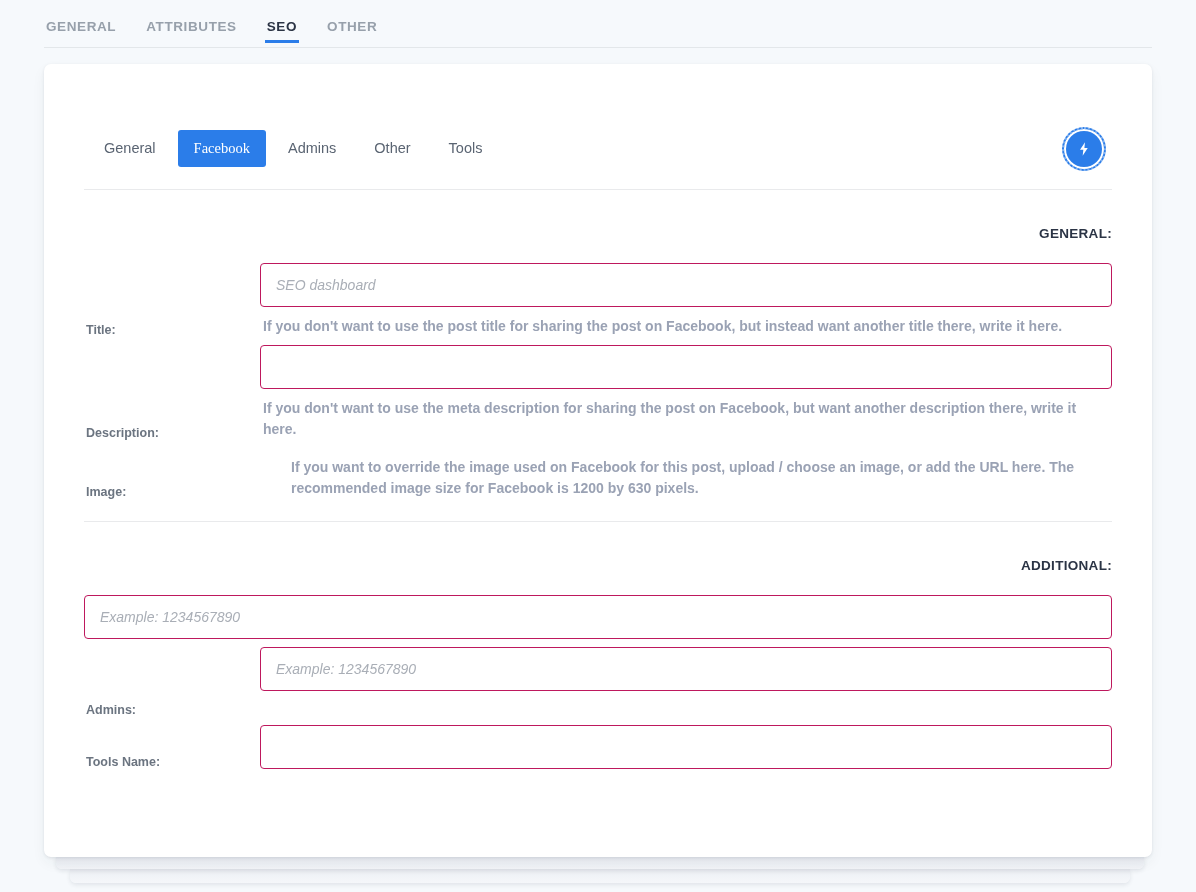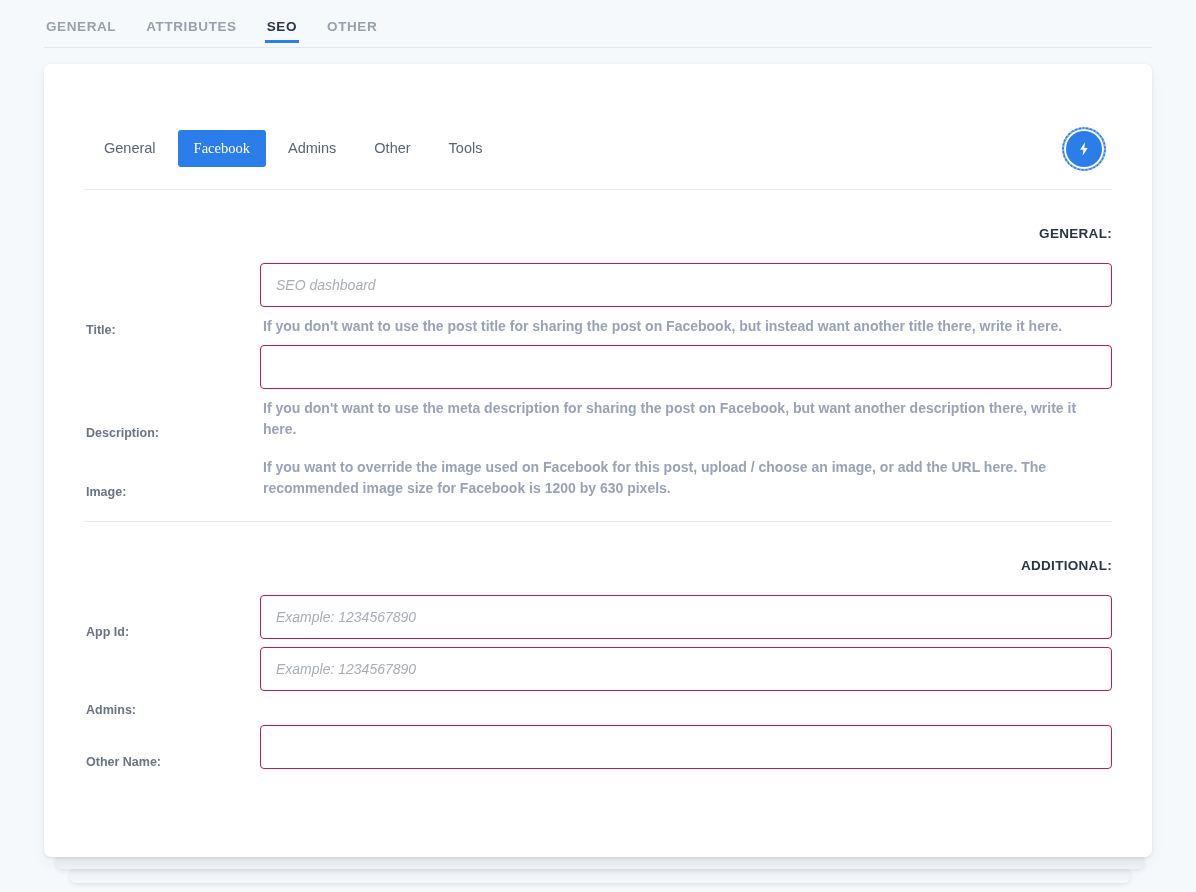--- a/index.html
+++ b/index.html
@@ -190,21 +190,21 @@
     font-size: 14px;
   }
   .fhelp {
     font-size: 14px;
     font-weight: bold;
     color: #9aa2b4;
     line-height: 21px;
     padding: 9px 0 0 3px;
     max-width: 860px;
   }
-  .fhelp.wide { max-width: 848px; }
+  .fhelp.wide { max-width: 848px; margin-left: 28px; }
   .spacer-lg { height: 26px; }
   .divider-mid { height: 1px; background: #e9eaec; margin-top: 22px; }
 </style>
 </head>
 <body>
 
 <div class="topbar">
   <div class="topbar-rule"></div>
   <button class="toptab">GENERAL</button>
   <button class="toptab">ATTRIBUTES</button>
@@ -261,35 +261,34 @@
       <div class="fctrl">
         <div class="fhelp wide">If you want to override the image used on Facebook for this post, upload / choose an image, or add the URL here. The recommended image size for Facebook is 1200 by 630 pixels.</div>
       </div>
     </div>
 
     <div class="divider-mid"></div>
 
     <div class="section-title">ADDITIONAL:</div>
 
     <div class="frow">
-      <div class="flabel">App Id:</div>
       <div class="fctrl">
         <input class="finput" type="text" placeholder="Example: 1234567890" style="">
       </div>
     </div>
 
     <div class="frow">
       <div class="flabel">Admins:</div>
       <div class="fctrl">
         <input class="finput" type="text" placeholder="Example: 1234567890" style="">
         <div class="spacer-lg"></div>
       </div>
     </div>
 
     <div class="frow">
-      <div class="flabel">Other Name:</div>
+      <div class="flabel">Tools Name:</div>
       <div class="fctrl">
         <input class="finput" type="text" placeholder="" style="">
       </div>
     </div>
 
   </div>
 </div>
 
 </body></html>

